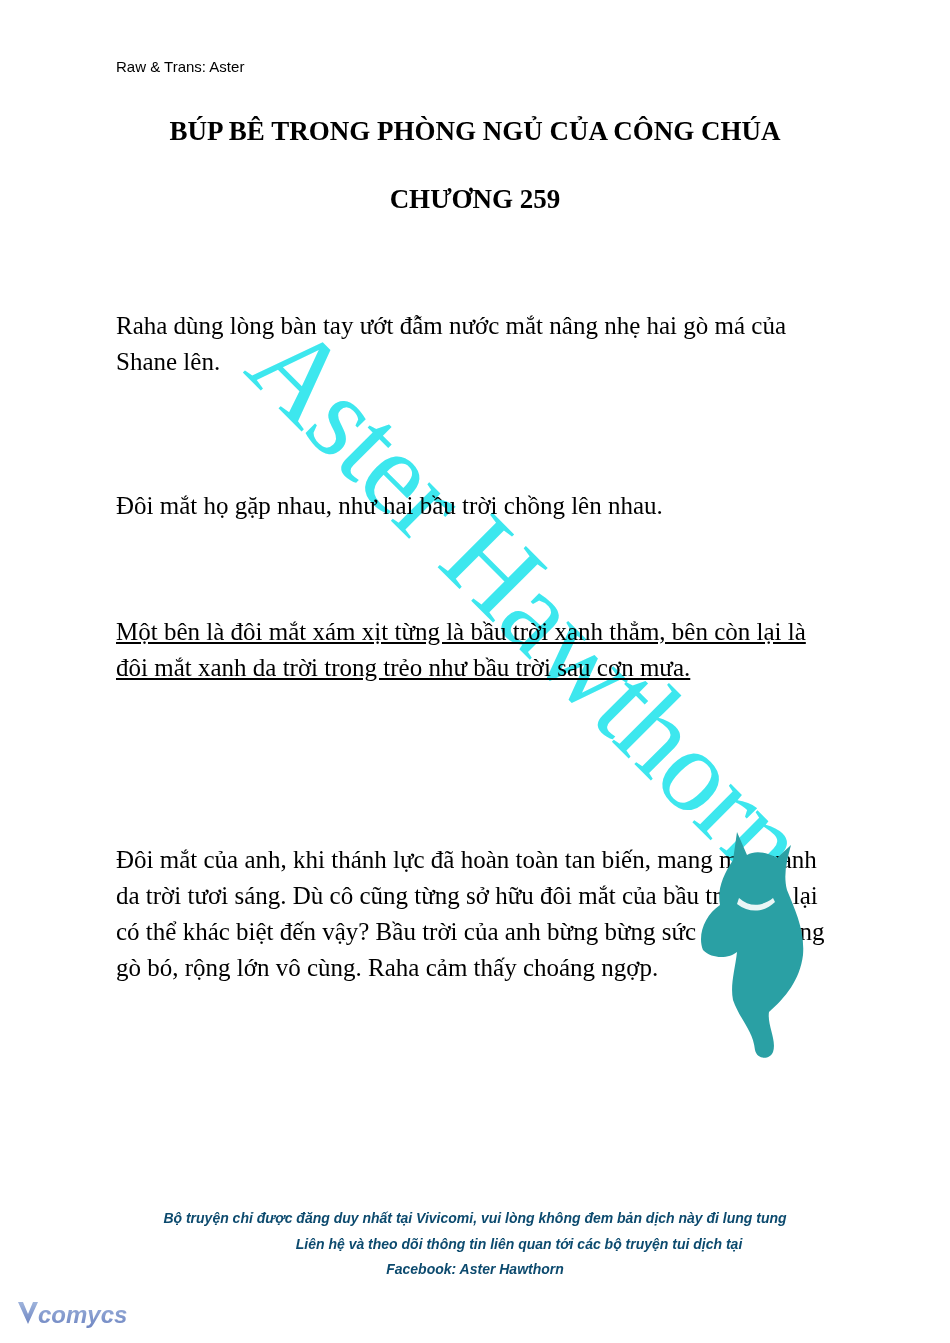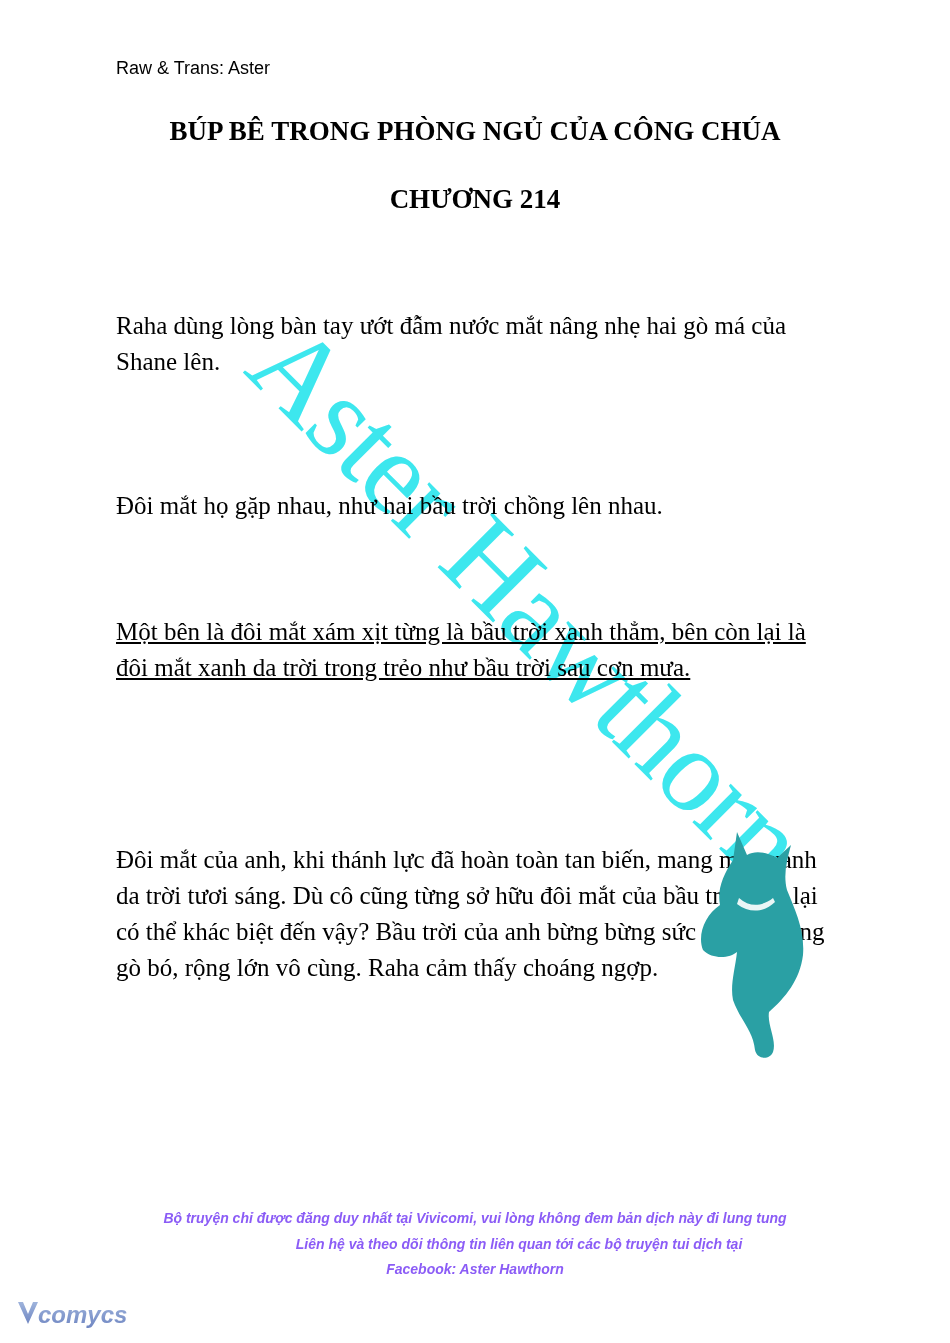--- a/index.html
+++ b/index.html
@@ -1,33 +1,33 @@
 <!DOCTYPE html>
 <html><head>
 <meta charset="utf-8">
 <style>
   html, body { margin:0; padding:0; }
   body { width:950px; height:1343px; background:#ffffff; position:relative; overflow:hidden; }
-  .credit { position:absolute; left:116px; top:58px; font-family:"Liberation Sans", sans-serif; font-size:18px; color:#000; }
+  .credit { position:absolute; left:116px; top:58px; font-family:"Liberation Sans", sans-serif; font-size:15px; color:#000; }
   .title { position:absolute; left:0; width:950px; text-align:center; font-family:"Liberation Serif", serif; font-weight:bold; font-size:27px; color:#000; letter-spacing:0px; }
   .t1 { top:116px; }
   .t2 { top:184px; }
   .para { position:absolute; left:116px; width:720px; font-family:"Liberation Serif", serif; font-size:25px; line-height:36px; color:#000; z-index:2; }
   .watermark { position:absolute; left:95px; top:540px; width:700px; font-family:"Liberation Serif", serif; font-size:118px; color:#33e6ee; white-space:nowrap; transform-origin:0 0; transform:rotate(45deg) translate(-15px,-330px); z-index:1; letter-spacing:-2px; opacity:0.95;}
   .cat { position:absolute; left:695px; top:820px; width:115px; height:240px; z-index:3; }
-  .footer { position:absolute; left:0; width:950px; text-align:center; font-family:"Liberation Sans", sans-serif; font-style:italic; font-weight:bold; font-size:14px; color:#8b5cf6; }
+  .footer { position:absolute; left:0; width:950px; text-align:center; font-family:"Liberation Sans", sans-serif; font-style:italic; font-weight:bold; font-size:14px; color:#0c4a6e; }
   .logo { position:absolute; left:16px; top:1296px; width:130px; height:36px; }
 </style>
 </head>
 <body>
 
 <div class="credit">Raw &amp; Trans: Aster</div>
 
 <div class="title t1">BÚP BÊ TRONG PHÒNG NGỦ CỦA CÔNG CHÚA</div>
-<div class="title t2">CHƯƠNG 214</div>
+<div class="title t2">CHƯƠNG 259</div>
 
 <div class="watermark">Aster Hawthorn</div>
 
 <div class="para" style="top:308px;">Raha dùng lòng bàn tay ướt đẫm nước mắt nâng nhẹ hai gò má của Shane lên.</div>
 <div class="para" style="top:488px;">Đôi mắt họ gặp nhau, như hai bầu trời chồng lên nhau.</div>
 <div class="para" style="top:614px;text-decoration:underline;">Một bên là đôi mắt xám xịt từng là bầu trời xanh thẳm, bên còn lại là đôi mắt xanh da trời trong trẻo như bầu trời sau cơn mưa.</div>
 <div class="para" style="top:842px;">Đôi mắt của anh, khi thánh lực đã hoàn toàn tan biến, mang màu xanh da trời tươi sáng. Dù cô cũng từng sở hữu đôi mắt của bầu trời, sao lại có thể khác biệt đến vậy? Bầu trời của anh bừng bừng sức sống, không gò bó, rộng lớn vô cùng. Raha cảm thấy choáng ngợp.</div>
 
 <svg class="cat" viewBox="0 0 115 240">
   <path fill="#2aa0a4" d="M42,12 L38,40 C28,55 22,70 25,85 C10,95 2,115 8,130 C18,140 35,138 42,132 C40,150 35,165 38,180 C45,200 58,210 60,230 C62,240 75,240 78,232 C82,220 72,205 74,192 C90,178 105,160 108,135 C110,110 100,90 92,70 C88,55 92,40 96,25 L82,38 C72,32 60,30 52,35 Z"></path>

